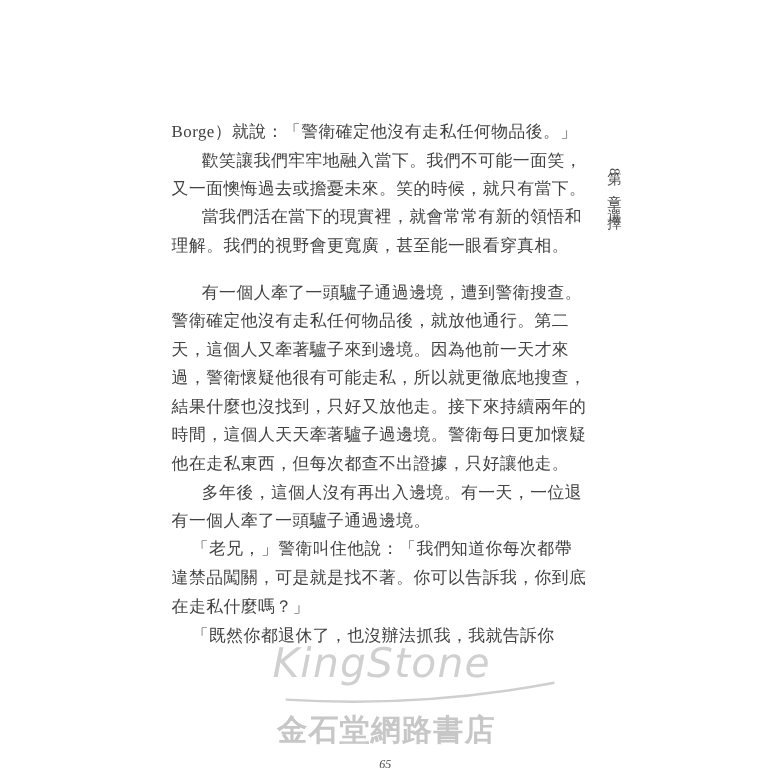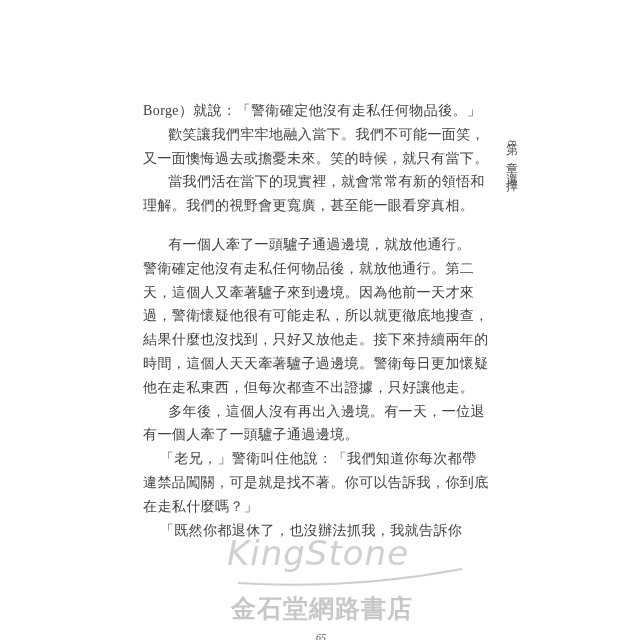--- a/index.html
+++ b/index.html
@@ -91,21 +91,21 @@
 <body>
 
 <div class="page">
 
   <div class="body-text">
       <div class="text-line">Borge）就說：「警衛確定他沒有走私任何物品後。」</div>
       <div class="text-line" style="padding-left: 1.8em;">歡笑讓我們牢牢地融入當下。我們不可能一面笑，</div>
       <div class="text-line">又一面懊悔過去或擔憂未來。笑的時候，就只有當下。</div>
       <div class="text-line" style="padding-left: 1.8em;">當我們活在當下的現實裡，就會常常有新的領悟和</div>
       <div class="text-line">理解。我們的視野會更寬廣，甚至能一眼看穿真相。</div>
-      <div class="text-line section-gap" style="padding-left: 1.8em;">有一個人牽了一頭驢子通過邊境，就放他通行。</div>
+      <div class="text-line section-gap" style="padding-left: 1.8em;">有一個人牽了一頭驢子通過邊境，遭到警衛搜查。</div>
       <div class="text-line">警衛確定他沒有走私任何物品後，就放他通行。第二</div>
       <div class="text-line">天，這個人又牽著驢子來到邊境。因為他前一天才來</div>
       <div class="text-line">過，警衛懷疑他很有可能走私，所以就更徹底地搜查，</div>
       <div class="text-line">結果什麼也沒找到，只好又放他走。接下來持續兩年的</div>
       <div class="text-line">時間，這個人天天牽著驢子過邊境。警衛每日更加懷疑</div>
       <div class="text-line">他在走私東西，但每次都查不出證據，只好讓他走。</div>
       <div class="text-line" style="padding-left: 1.8em;">多年後，這個人沒有再出入邊境。有一天，一位退</div>
       <div class="text-line">有一個人牽了一頭驢子通過邊境。</div>
       <div class="text-line" style="padding-left: 1.2em;">「老兄，」警衛叫住他說：「我們知道你每次都帶</div>
       <div class="text-line">違禁品闖關，可是就是找不著。你可以告訴我，你到底</div>

